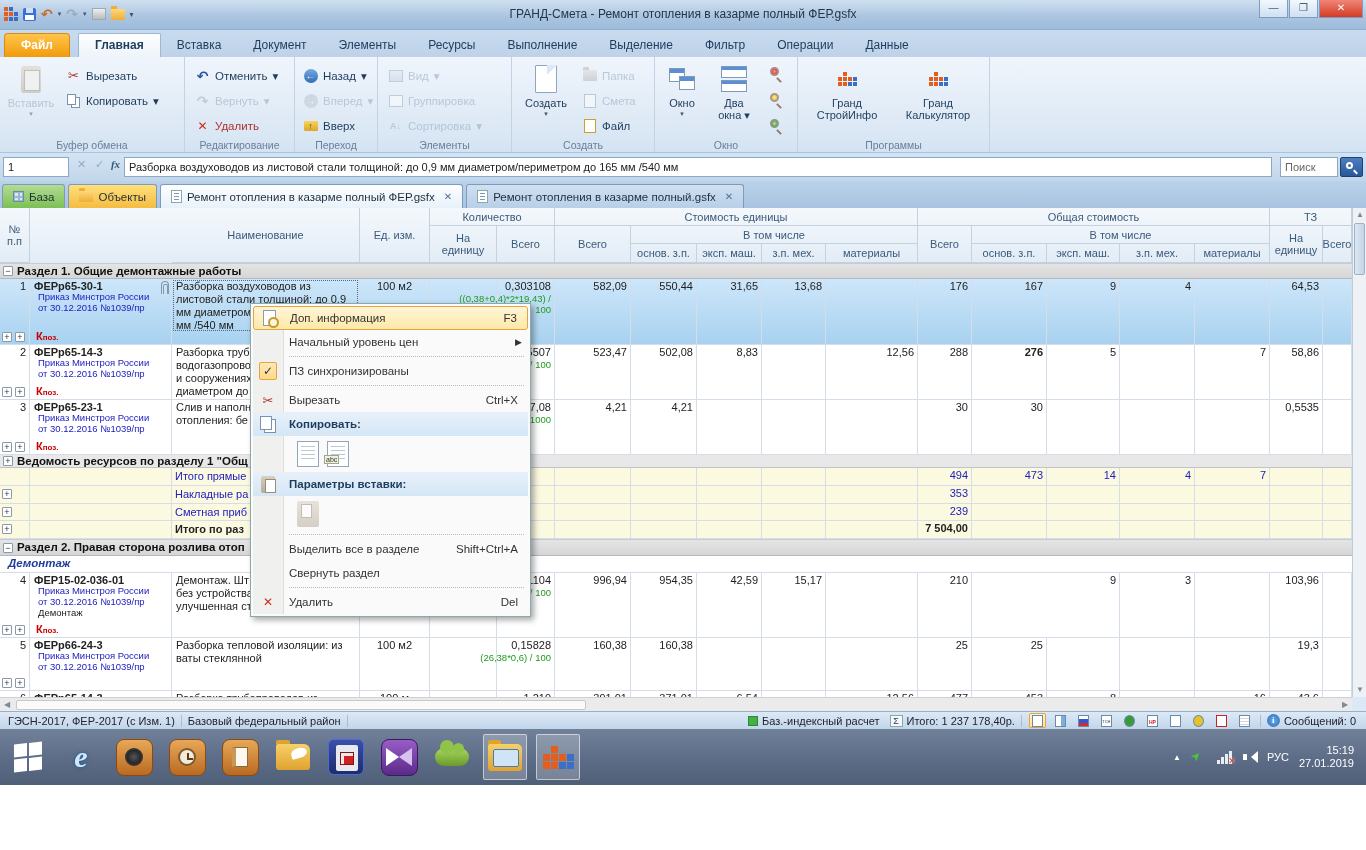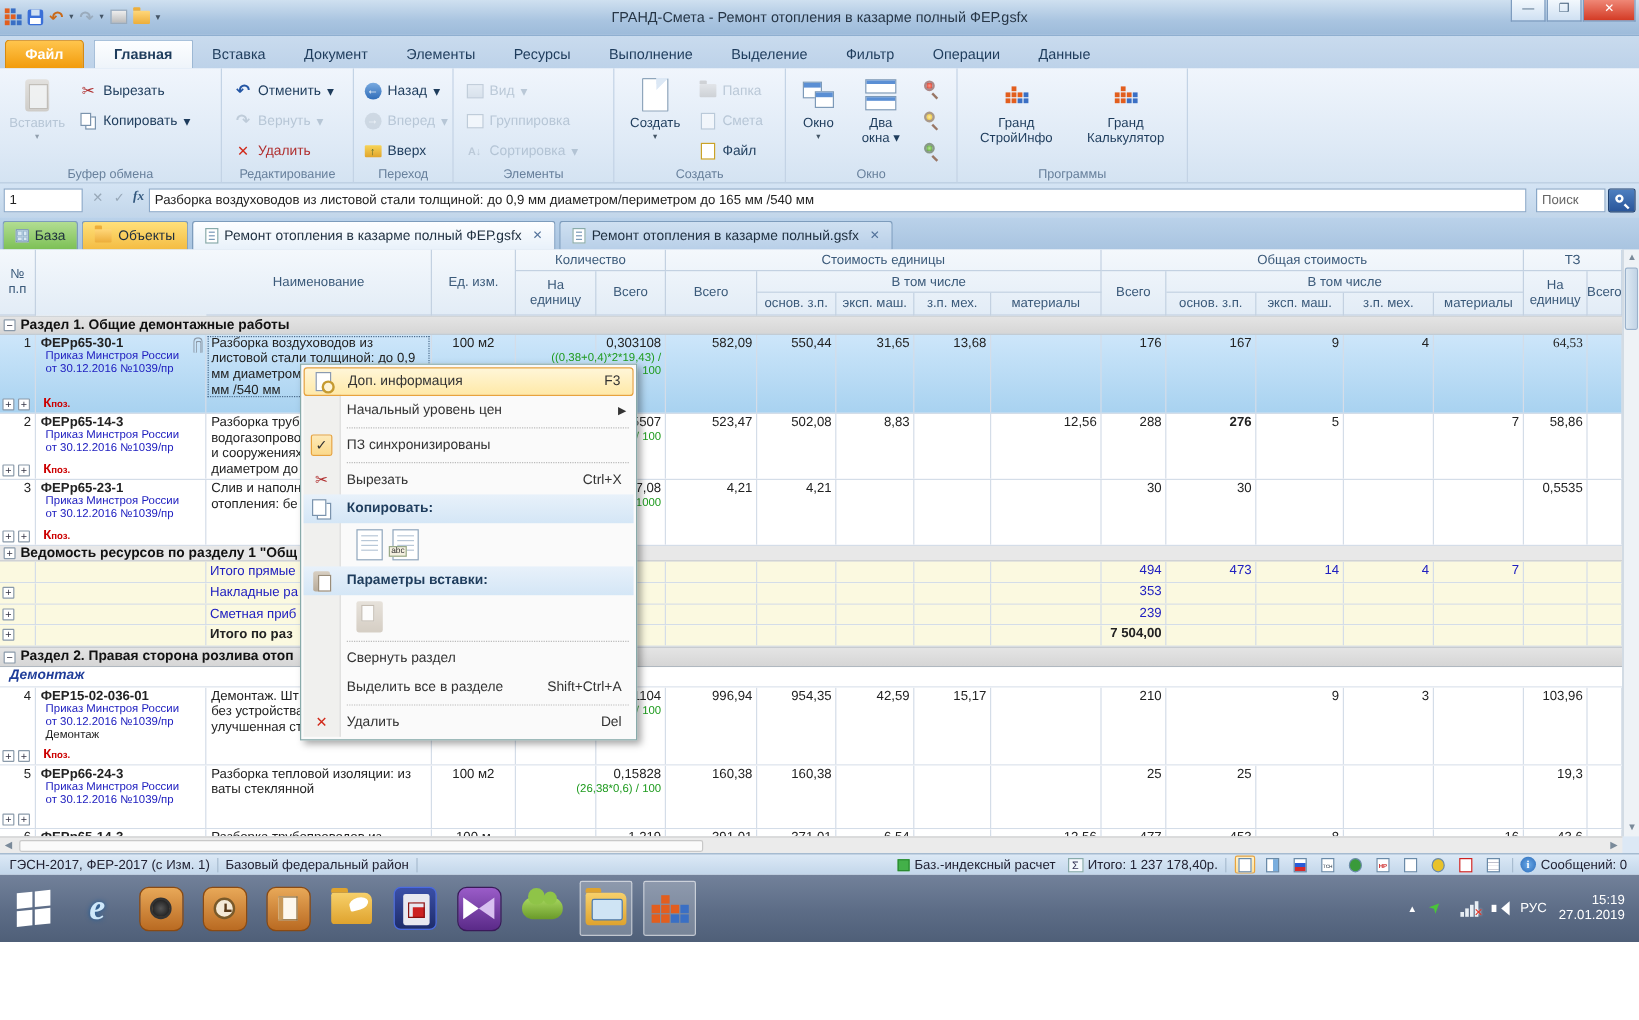--- a/index.html
+++ b/index.html
@@ -616,21 +616,21 @@
           <div class="gcell" style="left: 972px; width: 75px;">
             <div class="cnumval">167</div>
           </div>
           <div class="gcell" style="left: 1047px; width: 73px;">
             <div class="cnumval">9</div>
           </div>
           <div class="gcell" style="left: 1120px; width: 75px;">
             <div class="cnumval">4</div>
           </div>
           <div class="gcell" style="left: 1195px; width: 75px;"></div>
-          <div class="gcell" style="left: 1270px; width: 53px; font-family: Liberation Serif, serif;">
+          <div class="gcell" style="left: 1270px; width: 53px;">
             <div class="cnumval">64,53</div>
           </div>
           <div class="gcell" style="left: 1323px; width: 29px;"></div>
         </div>
         <div class="grow" style="top: 82px; height: 55px;">
           <div class="gcell" style="left: 0px; width: 30px;">
             <div class="cnum">2</div>
             <div class="xbox" style="left: 2px; bottom: 2px; top: auto;">+</div>
             <div class="xbox" style="left: 15px; bottom: 2px; top: auto;">+</div>
           </div>
@@ -1051,26 +1051,26 @@
           <span class="m-paste"></span>
         </span>
         <span class="mlabel">Параметры вставки:</span>
       </div>
       <div class="miconrow">
         <div class="m-paste dis" style="width: 22px; height: 26px; opacity: 0.55;"></div>
       </div>
       <div class="msep"></div>
       <div class="mitem">
         <span class="mic"></span>
-        <span class="mlabel">Свернуть раздел</span>
+        <span class="mlabel">Выделить все в разделе</span>
+        <span class="msc">Shift+Ctrl+A</span>
       </div>
       <div class="mitem">
         <span class="mic"></span>
-        <span class="mlabel">Выделить все в разделе</span>
-        <span class="msc">Shift+Ctrl+A</span>
+        <span class="mlabel">Свернуть раздел</span>
       </div>
       <div class="msep"></div>
       <div class="mitem">
         <span class="mic">
           <span class="redx">✕</span>
         </span>
         <span class="mlabel">Удалить</span>
         <span class="msc">Del</span>
       </div>
     </div>

